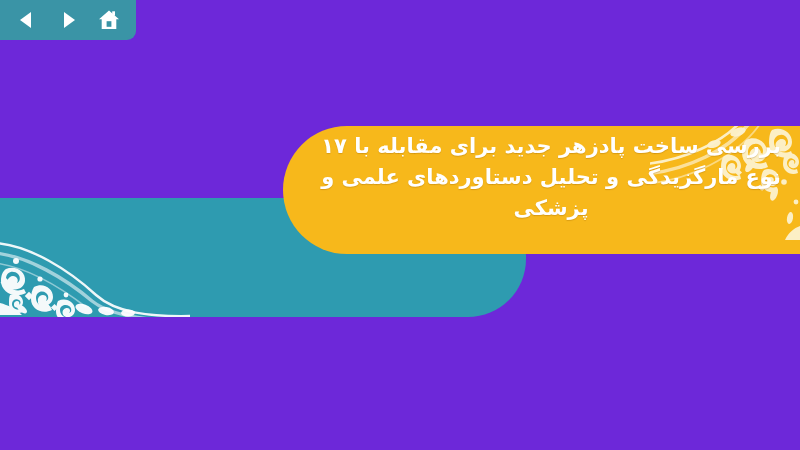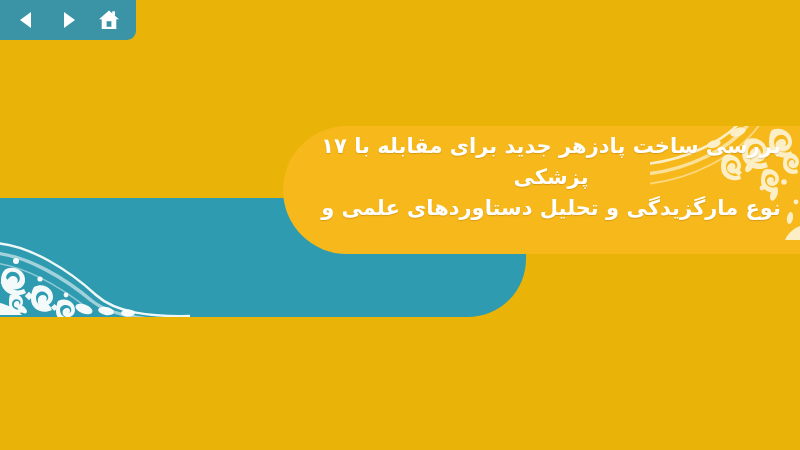--- a/index.html
+++ b/index.html
@@ -5,21 +5,21 @@
   html, body {
     margin: 0;
     padding: 0;
     background: #ffffff;
   }
   #stage {
     position: relative;
     width: 800px;
     height: 450px;
     overflow: hidden;
-    background: #eab308;
+    background: #6d28d9;
     font-family: "DejaVu Sans", sans-serif;
   }
 
   
   #nav-bar {
     position: absolute;
     left: 0;
     top: 0;
     width: 136px;
     height: 40px;
@@ -183,18 +183,18 @@
         <rect x="86" y="44" width="5" height="5" transform="rotate(45 88.5 46.5)"></rect>
         <circle cx="134" cy="56" r="2.8"></circle>
         <circle cx="112" cy="62" r="2.4"></circle>
         <circle cx="146" cy="76" r="2.4"></circle>
         <path d="M150 100 c -6 2 -12 7 -15 14 l 15 0 z"></path>
       </g>
     </svg>
 
     <div id="title-block">
       <span class="title-line">بررسی ساخت پادزهر جدید برای مقابله با ۱۷</span>
+      <span class="title-line">نوع مارگزیدگی و تحلیل دستاوردهای علمی و</span>
       <span class="title-line">پزشکی</span>
-      <span class="title-line">نوع مارگزیدگی و تحلیل دستاوردهای علمی و</span>
     </div>
   </div>
 
 </div>
 
 </body></html>

